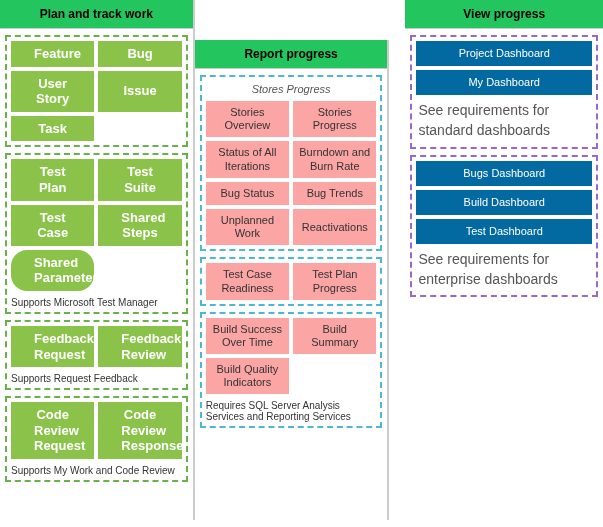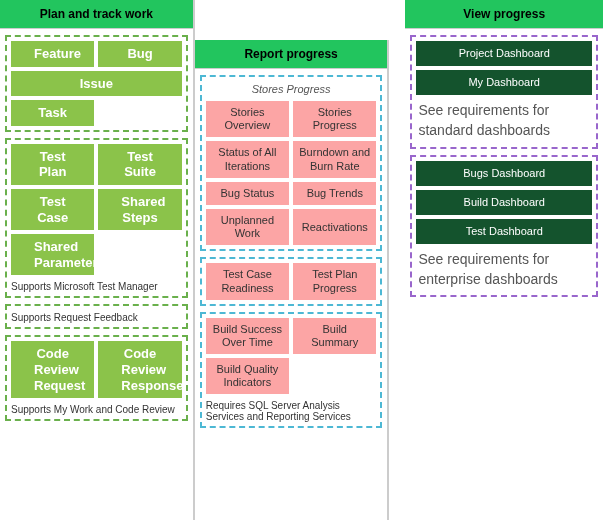--- a/index.html
+++ b/index.html
@@ -65,21 +65,21 @@
       padding: 5px 6px;
       font-size: 11px;
       cursor: pointer;
       text-align: center;
       min-width: 60px;
       flex: 1;
       line-height: 1.2;
     }
     
     .btn-purple {
-      background: #14532d;
+      background: #0369a1;
       color: #fff;
       border: none;
       padding: 6px 8px;
       font-size: 11px;
       cursor: pointer;
       text-align: center;
       width: 100%;
       line-height: 1.2;
       display: block;
     }
@@ -163,43 +163,48 @@
   <div class="panel panel-plan">
     <div class="panel-header">Plan and track work</div>
     <div class="panel-body">
 
       <div class="green-section">
         <div class="btn-row">
           <button class="btn-green">Feature</button>
           <button class="btn-green">Bug</button>
         </div>
         <div class="btn-row">
+          <button class="btn-green">User Story</button>
           <button class="btn-green">Issue</button>
         </div>
         <div class="btn-row">
           <button class="btn-green" style="flex: 0 0 calc(50% - 2px);">Task</button>
         </div>
       </div>
 
       <div class="green-section">
         <div class="btn-row">
           <button class="btn-green">Test Plan</button>
           <button class="btn-green">Test Suite</button>
         </div>
         <div class="btn-row">
           <button class="btn-green">Test Case</button>
           <button class="btn-green">Shared Steps</button>
         </div>
         <div class="btn-row">
-          <button class="btn-green" style="flex: 0 0 calc(50% - 2px);">Shared Parameters</button>
+          <button class="btn-green" style="flex: 0 0 calc(50% - 2px); border-radius: 16px;">Shared Parameters</button>
         </div>
         <div class="section-note">Supports Microsoft Test Manager</div>
       </div>
 
       <div class="green-section">
+        <div class="btn-row">
+          <button class="btn-green">Feedback Request</button>
+          <button class="btn-green">Feedback Review</button>
+        </div>
         <div class="section-note">Supports Request Feedback</div>
       </div>
 
       <div class="green-section">
         <div class="btn-row">
           <button class="btn-green">Code Review Request</button>
           <button class="btn-green">Code Review Response</button>
         </div>
         <div class="section-note">Supports My Work and Code Review</div>
       </div>

